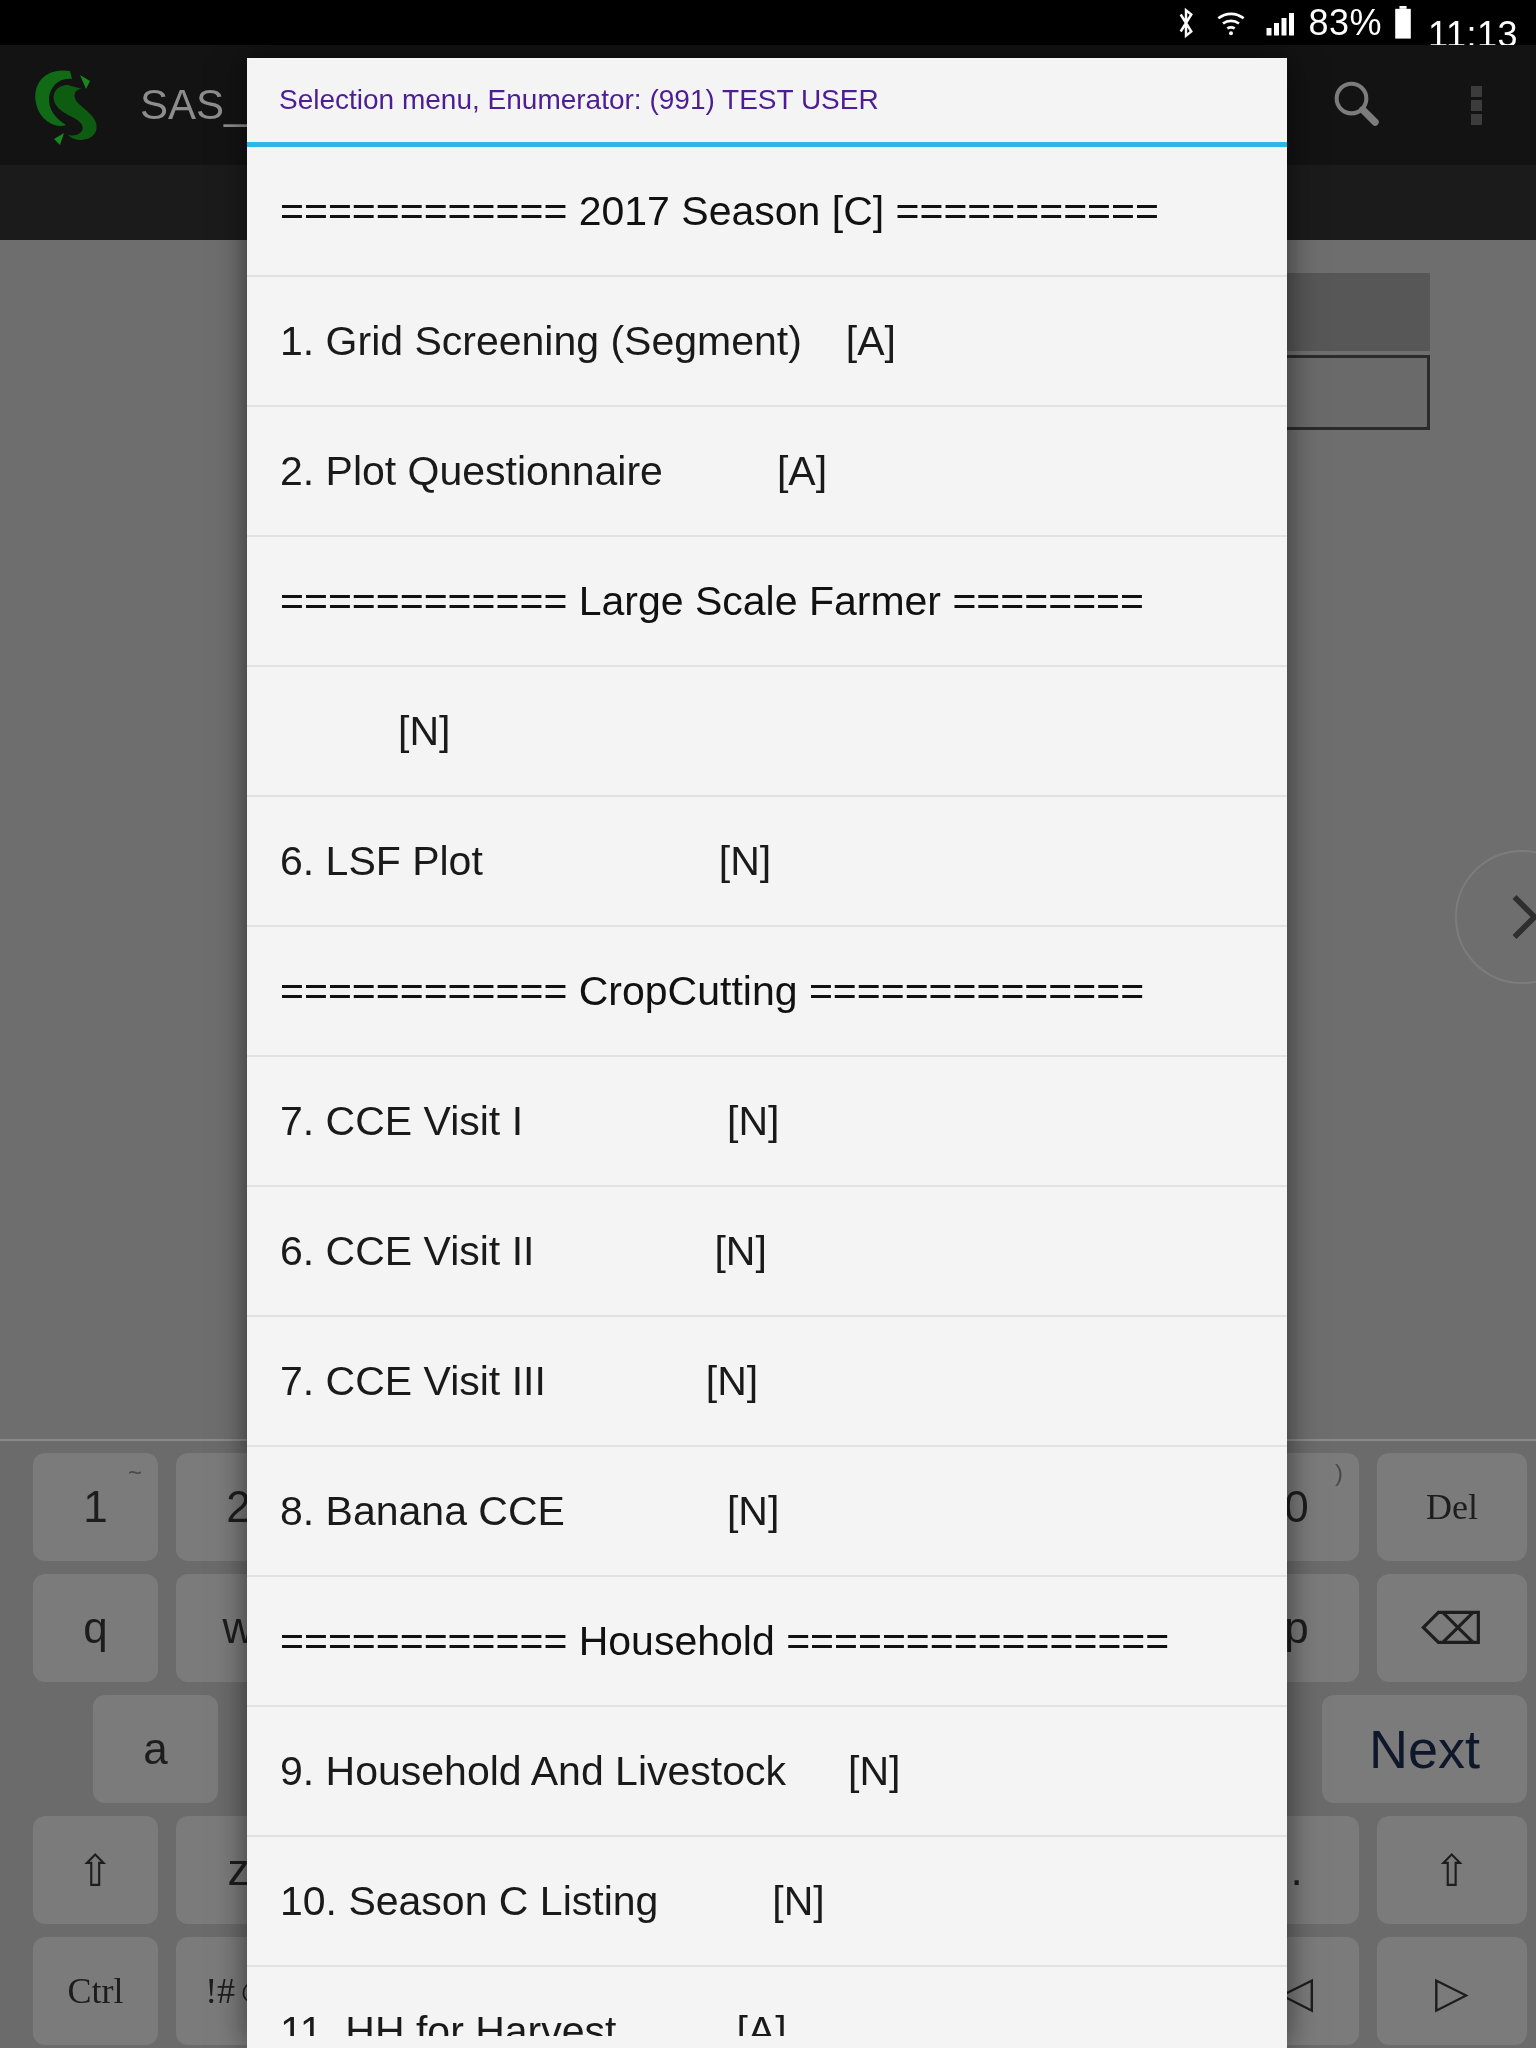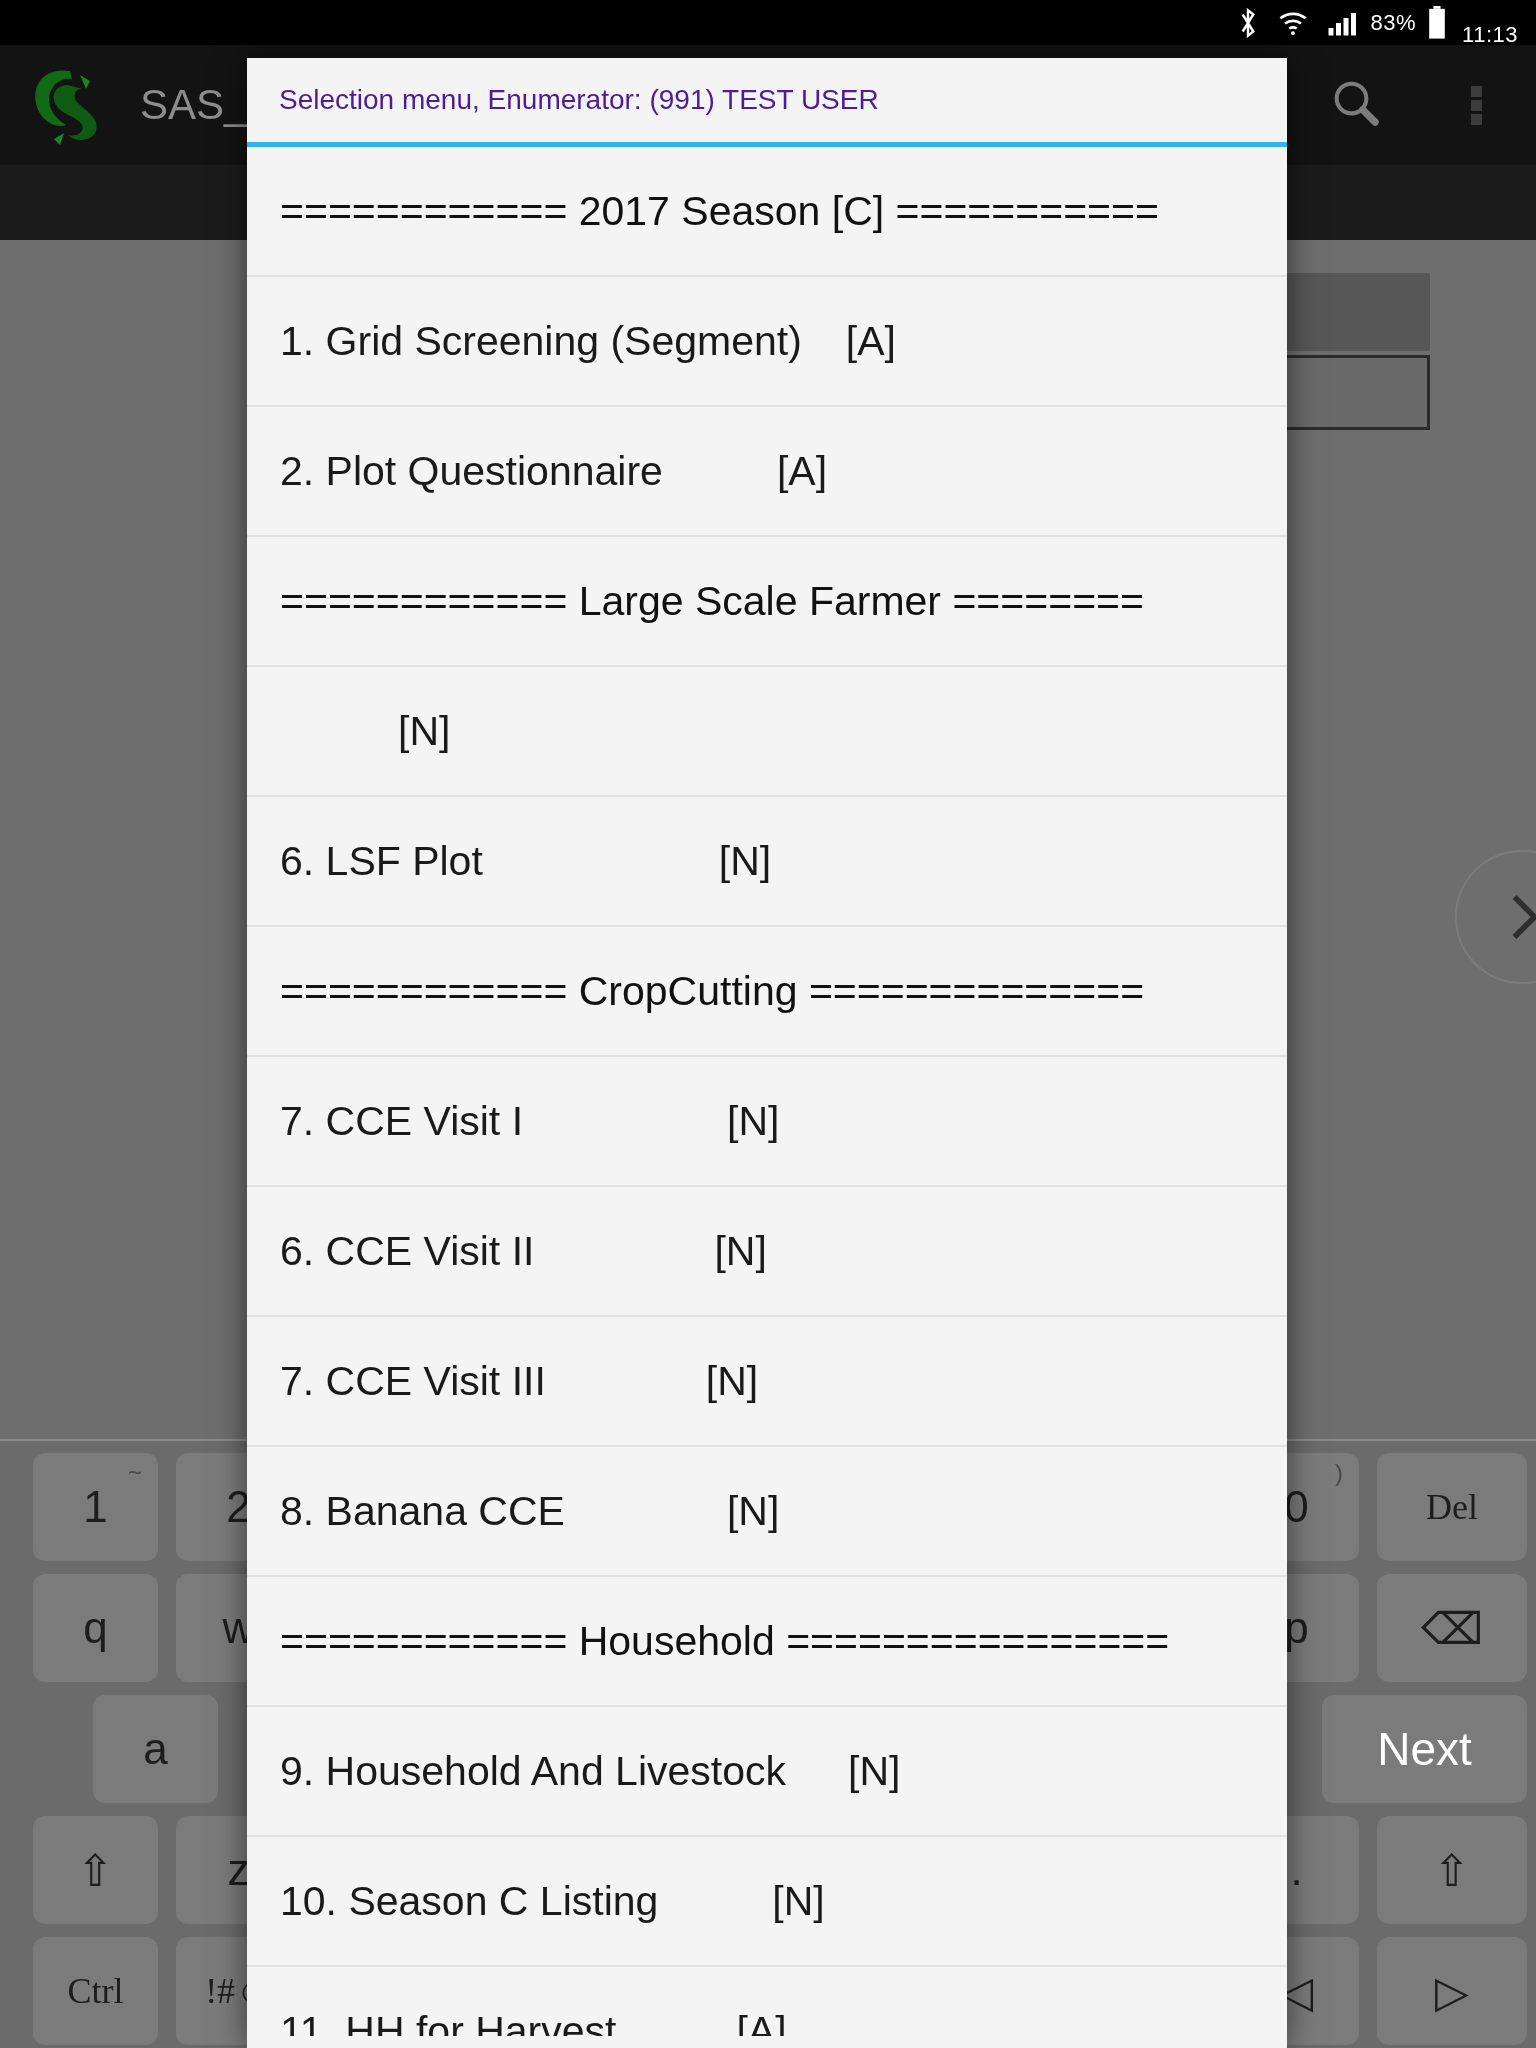--- a/index.html
+++ b/index.html
@@ -12,21 +12,21 @@
   }
   
   #statusbar{
     position:absolute;left:0;top:0;width:1536px;height:45px;
     background:#000;
     display:flex;align-items:center;justify-content:flex-end;
     padding-right:18px;box-sizing:border-box;
     color:#fff;
   }
   #statusbar .si{display:flex;align-items:center;margin-left:16px;}
-  #statusbar .txt{font-size:22px;letter-spacing:0.5px;line-height:1;}
+  #statusbar .txt{font-size:36px;letter-spacing:0.5px;line-height:1;}
   .pct{font-size:30px;margin-left:14px;}
   .clock{font-size:30px;margin-left:14px;margin-top:24px;}
 
   
   #appbar{
     position:absolute;left:0;top:45px;width:1536px;height:120px;
     background:#131313;
     display:flex;align-items:center;
   }
   #applogo{width:100px;height:100px;margin-left:22px;flex:0 0 auto;position:relative;}
@@ -65,21 +65,21 @@
   }
   .krow{display:flex;height:110px;margin:11px 0 0 0;align-items:center;}
   .key{
     background:#7b7b7b;border-radius:12px;height:108px;
     display:flex;align-items:center;justify-content:center;
     color:#1d1d1d;font-size:44px;position:relative;margin:0 9px;
     flex:0 0 auto;
   }
   .key .sup{position:absolute;top:6px;right:16px;font-size:24px;color:#4a4a4a;}
   .key.small{font-size:36px;font-family:Liberation Serif, serif;}
-  .key.next{color:#ffffff;font-size:46px;}
+  .key.next{color:#0f172a;font-size:54px;}
   .key.wide{width:150px;}
   .key.w1{width:125px;}
 
   
   #dialog{
     position:absolute;left:247px;top:58px;width:1040px;height:1990px;
     background:#f4f4f4;
     box-shadow:0 0 30px rgba(0,0,0,.55);
     overflow:hidden;
   }

